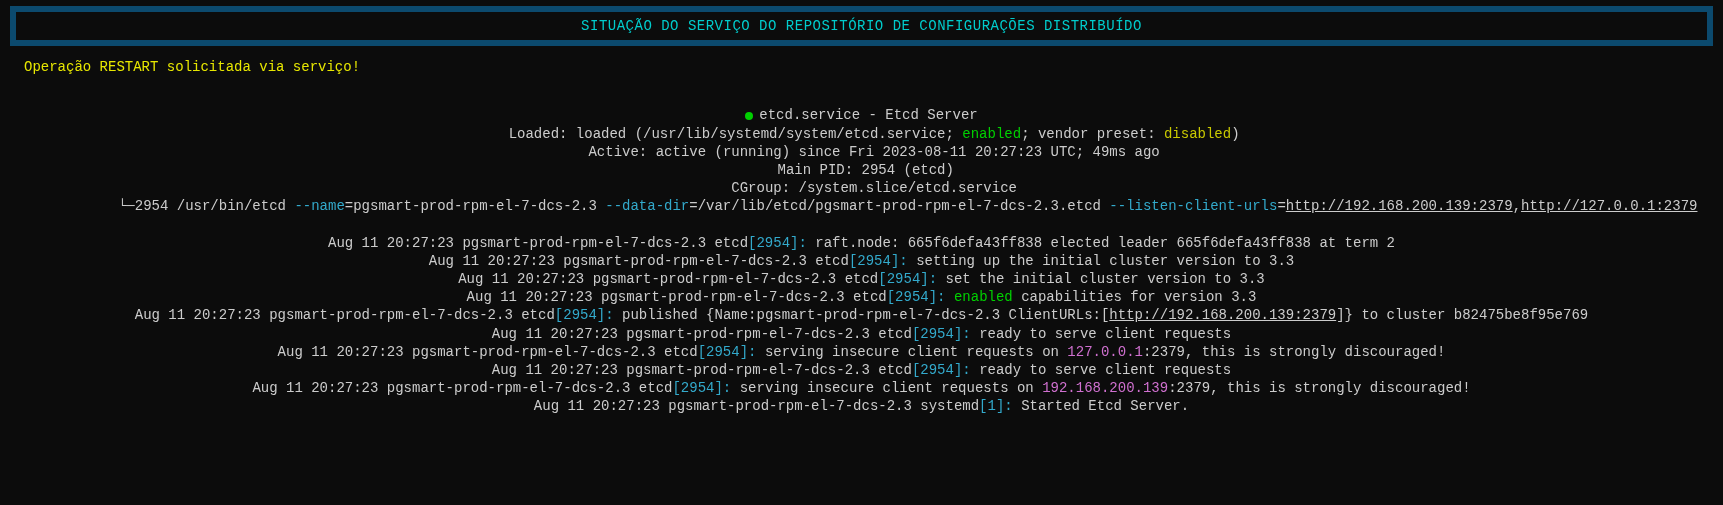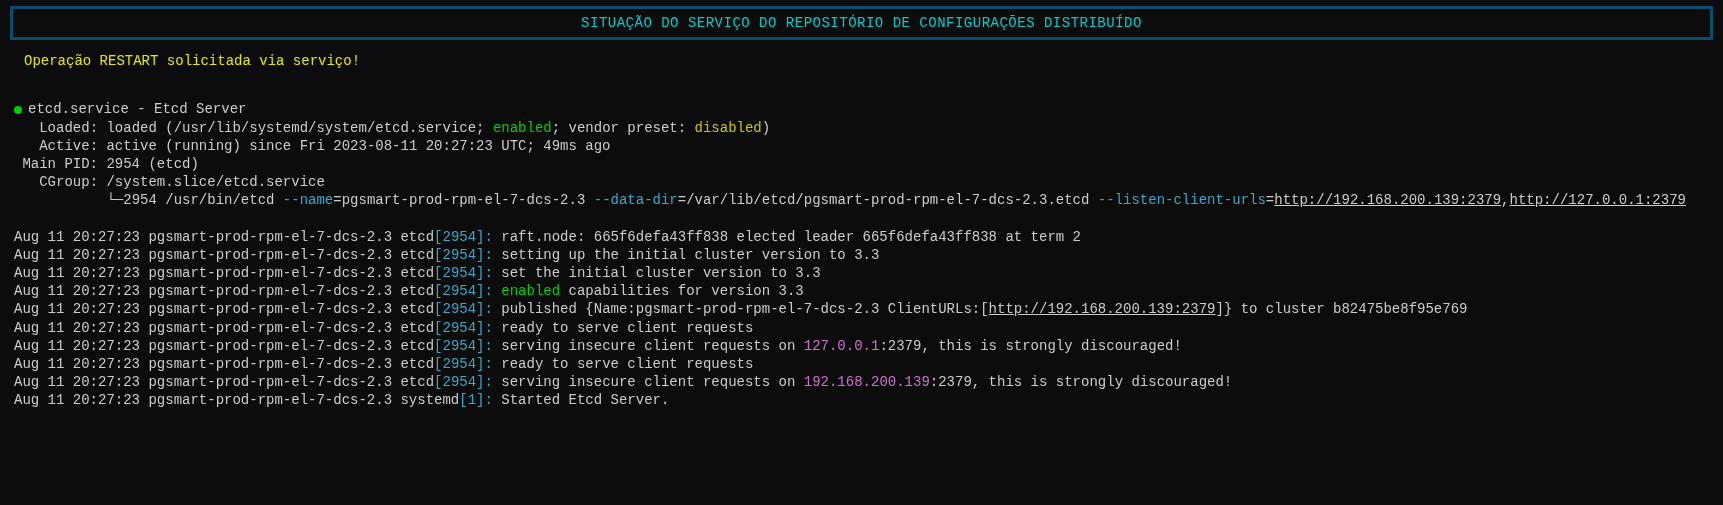--- a/index.html
+++ b/index.html
@@ -6,35 +6,36 @@
     margin: 0;
     padding: 0;
     background: #0c0c0c;
     color: #cccccc;
     font-family: "Consolas", "Menlo", "Courier New", monospace;
     font-size: 14px;
     line-height: 1.3;
     width: 1723px;
   }
   .title-bar {
-    border: 3px solid #0c4a6e;
+    border: 6px solid #0c4a6e;
     margin: 6px 10px 12px 10px;
     padding: 5px 0;
     text-align: center;
     color: #00cccc;
     letter-spacing: 0.5px;
   }
   .msg-restart {
     color: #e7e700;
     margin: 10px 0 30px 24px;
   }
   .output {
     padding: 0 14px 14px 14px;
     white-space: pre-wrap;
     word-break: break-all;
+    text-align: center;
   }
   .dot-green {
     display: inline-block;
     width: 8px;
     height: 8px;
     background: #00d000;
     border-radius: 50%;
     vertical-align: middle;
     margin-right: 6px;
   }

